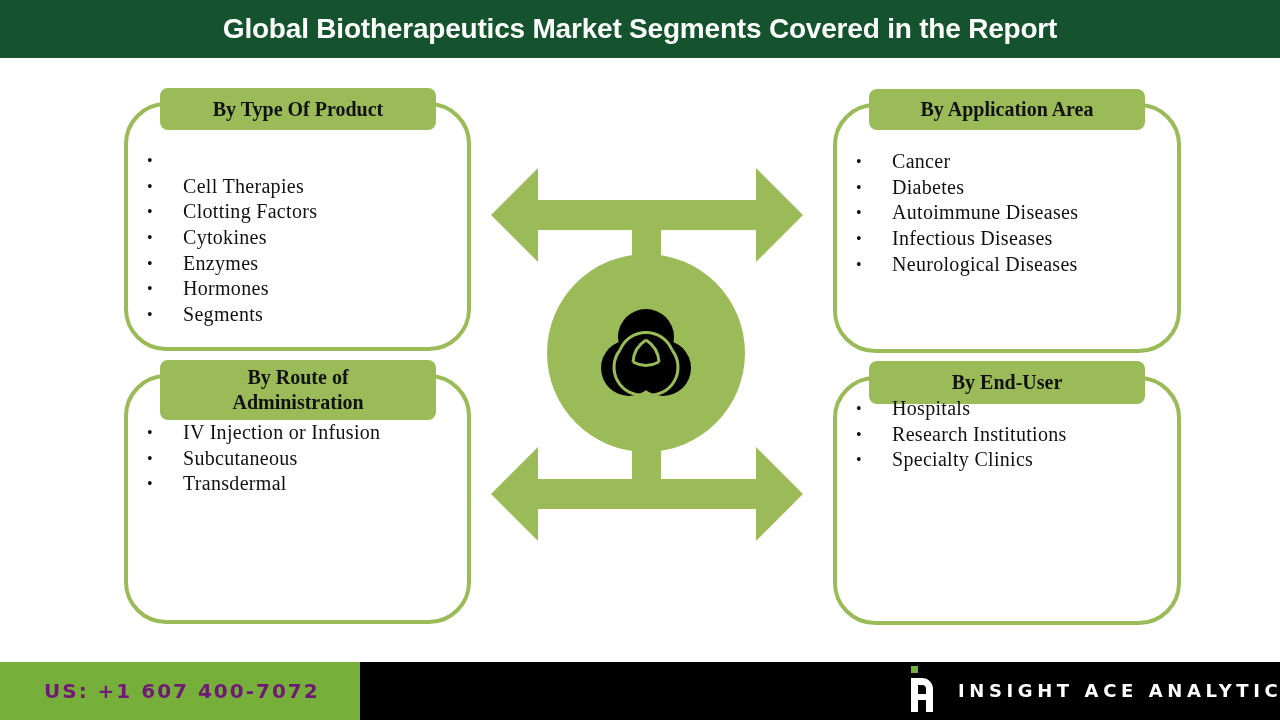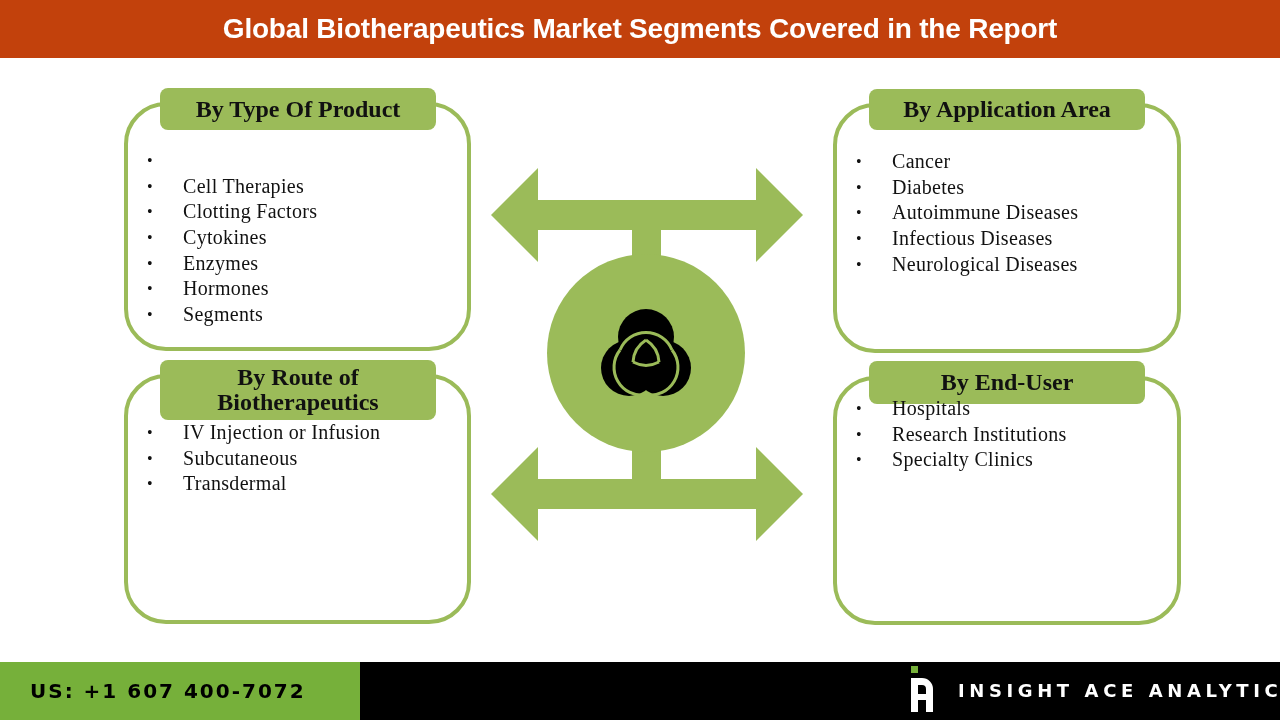--- a/index.html
+++ b/index.html
@@ -3,51 +3,51 @@
 <meta charset="utf-8">
 <style>
   html, body { margin: 0; padding: 0; }
   body {
     width: 1280px; height: 720px; position: relative; overflow: hidden;
     background: #ffffff;
     font-family: "Liberation Serif", "DejaVu Serif", serif;
   }
   .header {
     position: absolute; left: 0; top: 0; width: 1280px; height: 58px;
-    background: #c2410c; color: #ffffff;
+    background: #14532d; color: #ffffff;
     display: flex; align-items: center; justify-content: center;
   }
   .header-title {
     font-family: "Liberation Sans", "DejaVu Sans", sans-serif;
     font-weight: bold; font-size: 28px; letter-spacing: -0.2px;
   }
   .panel {
     position: absolute; box-sizing: border-box;
     border: 4px solid #9bbb59; border-radius: 42px; background: #fff;
   }
   .panel-head {
     position: absolute; box-sizing: border-box;
     background: #9bbb59; border-radius: 8px;
     display: flex; align-items: center; justify-content: center; text-align: center;
-    font-weight: bold; font-size: 24px; color: #111; line-height: 25px;
+    font-weight: bold; font-size: 20px; color: #111; line-height: 25px;
   }
   .panel-list {
     position: absolute; margin: 0; padding: 0; list-style: none;
     font-size: 20px; color: #111; letter-spacing: 0.3px;
   }
   .panel-list li { position: relative; padding-left: 36px; height: 25.7px; line-height: 25.7px; white-space: nowrap; }
   .panel-list li .bullet { position: absolute; left: 0; top: 0; font-size: 16px; }
   .center-graphic { position: absolute; left: 485px; top: 160px; width: 330px; height: 390px; }
   .footer-left {
     position: absolute; left: 0; top: 662px; width: 360px; height: 58px;
     background: #76b03a; display: flex; align-items: center;
   }
   .footer-phone {
     font-family: "DejaVu Sans", "Liberation Sans", sans-serif;
-    font-weight: bold; font-size: 20px; color: #000000; letter-spacing: 2px; margin-left: 30px;
+    font-weight: bold; font-size: 20px; color: #701a75; letter-spacing: 2px; margin-left: 44px;
   }
   .footer-right {
     position: absolute; left: 360px; top: 662px; width: 920px; height: 58px; background: #000; padding-left: 44px;
   }
   .logo-mark { position: absolute; left: 548px; top: 4px; width: 28px; height: 46px; }
   .logo-text {
     position: absolute; left: 598px; top: 18px;
     font-family: "DejaVu Sans", "Liberation Sans", sans-serif;
     font-size: 18px; font-weight: bold; color: #fff; letter-spacing: 4.6px;
   }
@@ -68,21 +68,21 @@
   <li><span class="bullet">•</span><span>Cell Therapies</span></li>
   <li><span class="bullet">•</span><span>Clotting Factors</span></li>
   <li><span class="bullet">•</span><span>Cytokines</span></li>
   <li><span class="bullet">•</span><span>Enzymes</span></li>
   <li><span class="bullet">•</span><span>Hormones</span></li>
   <li><span class="bullet">•</span><span>Segments</span></li>
 </ul>
 
 <div class="panel" style="left:124px; top:374px; width:347px; height:250px;"></div>
 <div class="panel-head" style="left:160px; top:360px; width:276px; height:60px; padding:0 40px;">
-  <span>By Route of Biotherapeutics</span>
+  <span>By Route of Administration</span>
 </div>
 <ul class="panel-list" style="left:147px; top:420px;">
   <li><span class="bullet">•</span><span>IV Injection or Infusion</span></li>
   <li><span class="bullet">•</span><span>Subcutaneous</span></li>
   <li><span class="bullet">•</span><span>Transdermal</span></li>
 </ul>
 
 <div class="panel" style="left:833px; top:103px; width:348px; height:250px;"></div>
 <div class="panel-head" style="left:869px; top:89px; width:276px; height:41px;">
   <span>By Application Area</span>

